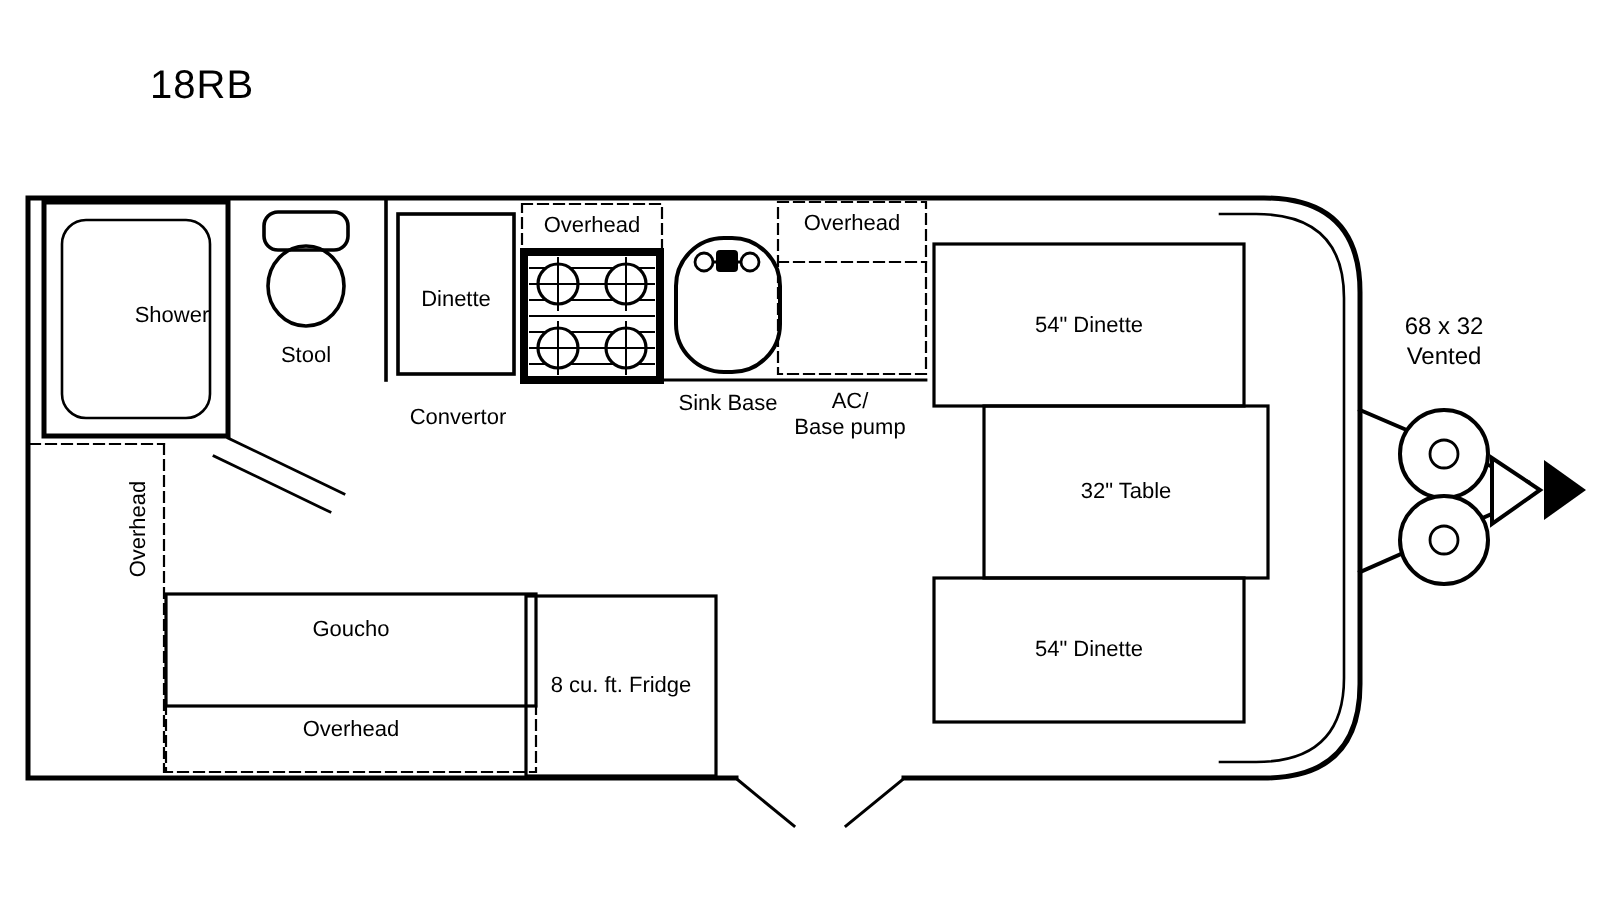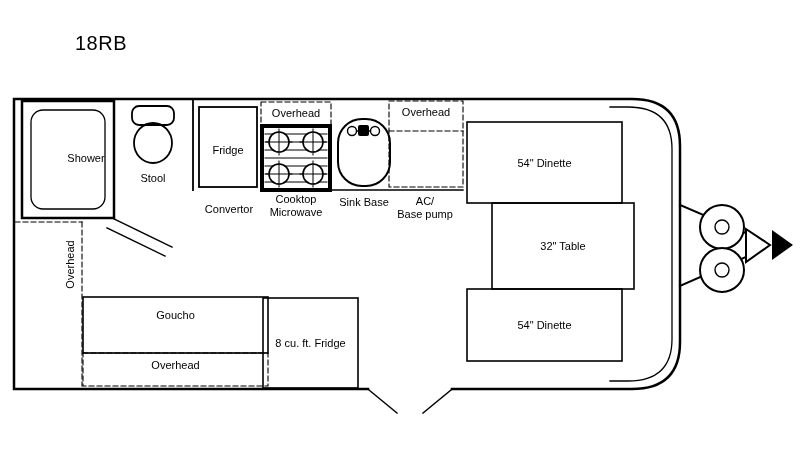--- a/index.html
+++ b/index.html
@@ -114,30 +114,30 @@
         <circle cx="722" cy="270" r="22" fill="#fff"></circle>
         <circle cx="722" cy="270" r="7" stroke-width="1.4"></circle>
       </g>
       <polygon points="746,229 746,262 770,245" fill="#fff" stroke-width="2"></polygon>
       <polygon points="772,230 772,260 793,245" fill="#000" stroke="none"></polygon>
     </g>
   </svg>
 
   <div class="lbl" style="left:24px;  top:152px; width:88px;padding-left:36px;">Shower</div>
   <div class="lbl" style="left:128px; top:172px; width:50px;">Stool</div>
-  <div class="lbl" style="left:199px; top:144px; width:58px;">Fridge</div>
+  <div class="lbl" style="left:199px; top:144px; width:58px;">Dinette</div>
   <div class="lbl" style="left:197px; top:187px; width:64px;margin-top:16px;">Convertor</div>
   <div class="lbl" style="left:261px; top:107px; width:70px;">Overhead</div>
-  <div class="lbl" style="left:258px; top:193px; width:76px;">Cooktop
-Microwave</div>
   <div class="lbl" style="left:334px; top:196px; width:60px;">Sink Base</div>
   <div class="lbl" style="left:389px; top:106px; width:74px;">Overhead</div>
   <div class="lbl" style="left:393px; top:195px; width:64px;">AC/
 Base pump</div>
   <div class="lbl" style="left:467px; top:157px; width:155px;">54" Dinette</div>
   <div class="lbl" style="left:492px; top:240px; width:142px;">32" Table</div>
   <div class="lbl" style="left:467px; top:319px; width:155px;">54" Dinette</div>
   <div class="lbl" style="left:263px; top:337px; width:95px;">8 cu. ft. Fridge</div>
   <div class="lbl" style="left:83px;  top:309px; width:185px;">Goucho</div>
   <div class="lbl" style="left:83px;  top:359px; width:185px;">Overhead</div>
   <div class="lbl rot" style="left:25px; top:258px; width:90px;">Overhead</div>
+  <div class="lbl big" style="left:682px; top:156px; width:80px;">68 x 32
+Vented</div>
 
 </div>
 
 </body></html>

